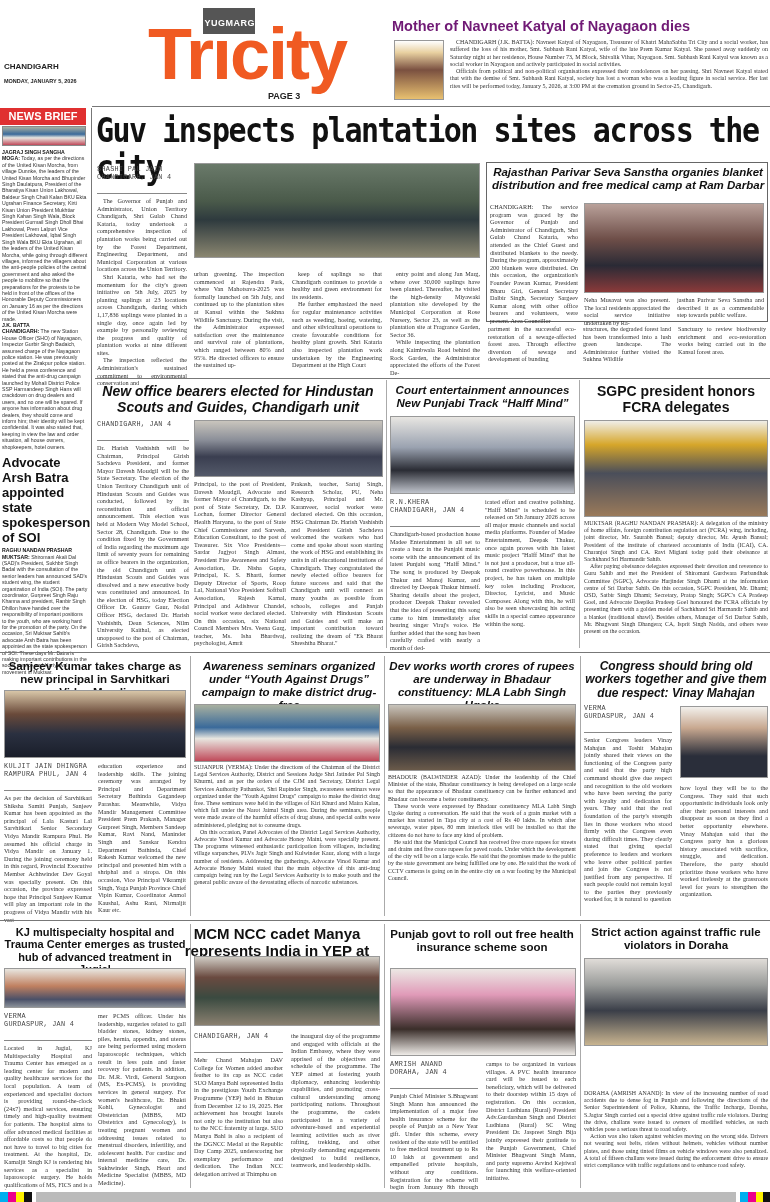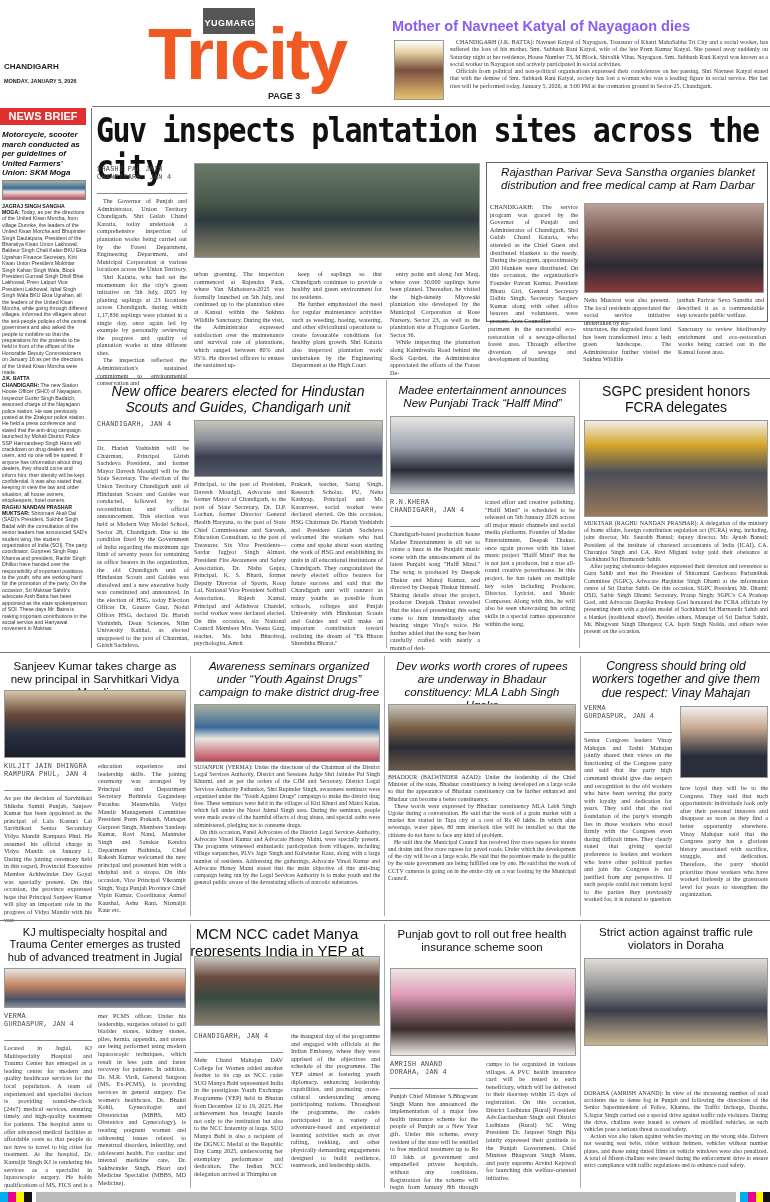--- a/index.html
+++ b/index.html
@@ -2,21 +2,21 @@
 <html><head>
 <meta charset="utf-8">
 <style>
 *{box-sizing:border-box;margin:0;padding:0}
 body{width:770px;height:1202px;background:#fff;font-family:"DejaVu Serif",serif;color:#222;position:relative;overflow:hidden}
 .abs{position:absolute}
 .body-txt{font-family:"Liberation Serif",serif;font-size:6.2px;line-height:7.6px;color:#333;text-align:justify}
 .body-txt p{text-indent:6px}
 .sans{font-family:"Liberation Sans",sans-serif}
 .byline{font-family:Liberation Mono, monospace;font-size:6.8px;line-height:8px;color:#444;border-bottom:1px solid #888;padding-bottom:12px;margin-bottom:3px;letter-spacing:.3px}
-.hl{font-family:"Liberation Sans",sans-serif;font-weight:normal;color:#111;text-align:center;line-height:1.12}
+.hl{font-family:"Liberation Sans",sans-serif;font-weight:bold;color:#111;text-align:center;line-height:1.12}
 .hl-it{font-style:italic}
 .photo{position:absolute;border:1px solid #999;overflow:hidden}
 .rule-h{position:absolute;height:1px;background:#999}
 .rule-v{position:absolute;width:1px;background:#aaa}
 
 .logo-box{position:absolute;left:203px;top:8px;width:52px;height:26px;background:#555;color:#fff;font-family:"Liberation Sans",sans-serif;font-weight:bold;font-size:9px;text-align:right;line-height:30px;letter-spacing:.5px}
 .logo{position:absolute;left:148px;top:14px;font-family:"Liberation Sans",sans-serif;font-weight:bold;font-size:72px;color:#f05a22;letter-spacing:-2px;line-height:80px}
 .page-no{position:absolute;left:268px;top:91px;font-family:"Liberation Sans",sans-serif;font-weight:bold;font-size:9px;color:#222}
 .brief-tag{position:absolute;left:0;top:108px;width:86px;height:17px;background:#e03030;color:#fff;font-family:"Liberation Sans",sans-serif;font-weight:bold;font-size:11px;text-align:center;line-height:17px}
 .brief{font-family:"Liberation Sans",sans-serif;font-size:5.2px;line-height:6.4px;color:#333}
@@ -42,37 +42,37 @@
 </head>
 <body>
 
 <div class="abs sans" style="left:4px;top:62px;font-weight:bold;font-size:8px;color:#222">CHANDIGARH</div>
 <div class="abs sans" style="left:4px;top:78px;font-weight:bold;font-size:5.5px;color:#222">MONDAY, JANUARY 5, 2026</div>
 <div class="logo">Tricity</div>
 <div class="logo-box">YUGMARG</div>
 <div class="page-no">PAGE 3</div>
 
 <div class="abs" style="left:392px;top:18px;width:376px">
-  <div class="sans" style="font-weight:bold;font-size:14.5px;color:#8b5cf6;line-height:17px">Mother of Navneet Katyal of Nayagaon dies</div>
+  <div class="sans" style="font-weight:bold;font-size:14.5px;color:#701a75;line-height:17px">Mother of Navneet Katyal of Nayagaon dies</div>
   <div class="photo ph-lady" style="left:2px;top:22px;width:50px;height:60px"></div>
   <div class="body-txt" style="margin-left: 58px; margin-top: 4px; font-size: 6px; line-height: 7.3px; overflow: hidden;">
     <p>CHANDIGARH (J.K. BATTA): Navneet Katyal of Nayagaon, Treasurer of Khatri MahaSabha Tri City and a social worker, has suffered the loss of his mother, Smt. Subhash Rani Katyal, wife of the late Prem Kumar Katyal. She passed away suddenly on Saturday night at her residence, House Number 73, M Block, Shivalik Vihar, Nayagaon. Smt. Subhash Rani Katyal was known as a social worker in Nayagaon and actively participated in social activities.</p>
     <p>Officials from political and non-political organisations expressed their condolences on her passing. Shri Navneet Katyal stated that with the demise of Smt. Subhash Rani Katyal, society has lost a woman who was a leading figure in social service. Her last rites will be performed today, January 5, 2026, at 3:00 PM at the cremation ground in Sector-25, Chandigarh.</p>
   </div>
 </div>
 <div class="rule-h" style="left:92px;top:106px;width:678px;background:#777"></div>
 
 <div class="brief-tag">NEWS BRIEF</div>
 <div class="abs brief" style="left:2px;top:126px;width:86px">
-  <h4>Motorcycle, scooter march conducted as per guidelines of United Farmers' Union: SKM Moga</h4>
   <div class="ph-banner" style="width:84px;height:20px;margin-bottom:3px;border:1px solid #888"></div>
   <div><b>JAGRAJ SINGH SANGHA</b></div>
   <div><b>MOGA:</b> <span>Today, as per the directions of the United Kisan Morcha, from village Dunnke, the leaders of the United Kisan Morcha and Bhupinder Singh Daulatpura, President of the Bharatiya Kisan Union Lakhowal, Baldeur Singh Chali Kalan BKU Ekta Ugrahan Finance Secretary, Kirti Kisan Union President Mukhtiar Singh Kahan Singh Wala, Block President Gurmail Singh Dholl Bhai Lakhowal, Prem Lalpuri Vice President Lakhowal, Iqbal Singh Singh Wala BKU Ekta Ugrahan, all the leaders of the United Kisan Morcha, while going through different villages, informed the villagers about the anti-people policies of the central government and also asked the people to mobilize so that the preparations for the protests to be held in front of the offices of the Honorable Deputy Commissioners on January 16 as per the directions of the United Kisan Morcha were made.</span></div>
   <div><b>J.K. BATTA</b></div>
   <div><b>CHANDIGARH:</b> <span>The new Station House Officer (SHO) of Nayagaon, Inspector Gurbir Singh Badaich, assumed charge of the Nayagaon police station. He was previously posted at the Zirakpur police station. He held a press conference and stated that the anti-drug campaign launched by Mohali District Police SSP Harmandeep Singh Hans will crackdown on drug dealers and users, and no one will be spared. If anyone has information about drug dealers, they should come and inform him; their identity will be kept confidential. It was also stated that, keeping in view the law and order situation, all house owners, shopkeepers, hotel owners.</span></div>
+  <h3>Advocate Arsh Batra appointed state spokesperson of SOI</h3>
   <div><b>RAGHU NANDAN PRASHAR</b></div>
   <div><b>MUKTSAR:</b> <span>Shiromani Akali Dal (SAD)'s President, Sukhbir Singh Badal with the consultation of the senior leaders has announced SAD's student wing, the student organization of India (SOI). The party coordinator, Gurpreet Singh Raju Khanna and president, Ranbir Singh Dhillon have handed over the responsibility of important positions to the youth, who are working hard for the promotion of the party. On the occasion, Sri Muktsar Sahib's advocate Arsh Batra has been appointed as the state spokesperson of SOI. These days Mr. Batra is making important contributions in the social service and Hariyawal movement in Muktsar.</span></div>
 </div>
 <div class="rule-v" style="left:91px;top:108px;height:540px;background:#777"></div>
 
 <div class="abs" style="left:96px;top:112px;width:672px;font-family:'DejaVu Sans Mono',monospace;font-weight:bold;font-size:30px;line-height:34px;color:#111;letter-spacing:-1.5px;transform:scaleY(1.1);transform-origin:top left">Guv inspects plantation sites across the city</div>
 
 <div class="abs" style="left:97px;top:165px;width:90px">
   <div class="byline">
       <div>SHASHI PAL JAIN</div>
@@ -110,21 +110,21 @@
 <div class="abs hl hl-it" style="left:97px;top:384px;width:282px;font-size:14px">New office bearers elected for Hindustan Scouts and Guides, Chandigarh unit</div>
 <div class="abs" style="left:97px;top:420px;width:92px">
   <div class="byline">CHANDIGARH, JAN 4</div>
   <div class="body-txt" style="overflow: hidden;">Dr. Harish Vashishth will be Chairman, Principal Girish Sachdeva President, and former Mayor Davesh Moudgil will be the State Secretary. The election of the Union Territory Chandigarh unit of Hindustan Scouts and Guides was conducted, followed by its reconstitution and official announcement. This election was held at Modern Way Model School, Sector 28, Chandigarh. Due to the condition fixed by the Government of India regarding the maximum age limit of seventy years for remaining as office bearers in the organization, the old Chandigarh unit of Hindustan Scouts and Guides was dissolved and a new executive body was constituted and announced. In the election of HSG, today Election Officer Dr. Gaurav Gaur, Nodal Officer HSG, declared Dr. Harish Vashishth, Dean Sciences, Nilm University Kaithal, as elected unopposed to the post of Chairman, Girish Sachdeva,</div>
 </div>
 <div class="photo ph-group" style="left:194px;top:420px;width:189px;height:57px"></div>
 <div class="abs body-txt" style="left: 194px; top: 480px; width: 92px; overflow: hidden;">Principal, to the post of President, Davesh Moudgil, Advocate and former Mayor of Chandigarh, to the post of State Secretary, Dr. D.P. Lochan, former Director General Health Haryana, to the post of State Chief Commissioner and Sarvesh, Education Consultant, to the post of Treasurer. Six Vice Presidents—Sardar Jagjyot Singh Almast, President Fire Awareness and Safety Association, Dr. Nisha Gupta, Principal, K. S. Bharti, former Deputy Director of Sports, Roop Lal, National Vice President Softball Association, Rajesh Kamal, Principal and Adishwar Chandel, social worker were declared elected. On this occasion, six National Council Members Mrs. Veena Garg, teacher, Ms. Isha Bhardwaj, psychologist, Amrit</div>
 <div class="abs body-txt" style="left: 291px; top: 480px; width: 92px; overflow: hidden;">Prakash, teacher, Sartaj Singh, Research Scholar, PU, Neha Kashyap, Principal and Mr. Karanveer, social worker were declared elected. On this occasion, HSG Chairman Dr. Harish Vashishth and President Girish Sachdeva welcomed the workers who had come and spoke about soon starting the work of HSG and establishing its units in all educational institutions of Chandigarh. They congratulated the newly elected office bearers for future success and said that the Chandigarh unit will connect as many youths as possible from schools, colleges and Panjab University with Hindustan Scouts and Guides and will make an important contribution toward realizing the dream of "Ek Bharat Shreshtha Bharat."</div>
 
 <div class="abs" style="left:386px;top:380px;width:1px;height:268px;background:#aaa"></div>
-<div class="abs hl hl-it" style="left:390px;top:384px;width:185px;font-size:11.5px">Madee entertainment announces New Punjabi Track “Halff Mind”</div>
+<div class="abs hl hl-it" style="left:390px;top:384px;width:185px;font-size:11.5px">Court entertainment announces New Punjabi Track “Halff Mind”</div>
 <div class="photo ph-studio" style="left:390px;top:416px;width:185px;height:78px"></div>
 <div class="abs" style="left:390px;top:498px;width:90px">
   <div class="byline">
       <div>R.N.KHERA</div>
       <div>CHANDIGARH, JAN 4</div>
     </div>
   <div class="body-txt" style="overflow: hidden;">Chandigarh-based production house Madee Entertainment is all set to create a buzz in the Punjabi music scene with the announcement of its latest Punjabi song "Halff Mind." The song is produced by Deepak Thakur and Manoj Kumar, and directed by Deepak Thakur himself. Sharing details about the project, producer Deepak Thakur revealed that the idea of presenting this song came to him immediately after hearing singer Viraj's voice. He further added that the song has been carefully crafted with nearly a month of ded-</div>
 </div>
 <div class="abs body-txt" style="left: 485px; top: 498px; width: 90px; overflow: hidden;">icated effort and creative polishing. "Halff Mind" is scheduled to be released on 5th January 2026 across all major music channels and social media platforms. Founder of Madee Entertainment, Deepak Thakur, once again proves with his latest music project "Halff Mind" that he is not just a producer, but a true all-round creative powerhouse. In this project, he has taken on multiple key roles including Producer, Director, Lyricist, and Music Composer. Along with this, he will also be seen showcasing his acting skills in a special cameo appearance within the song.</div>
 

